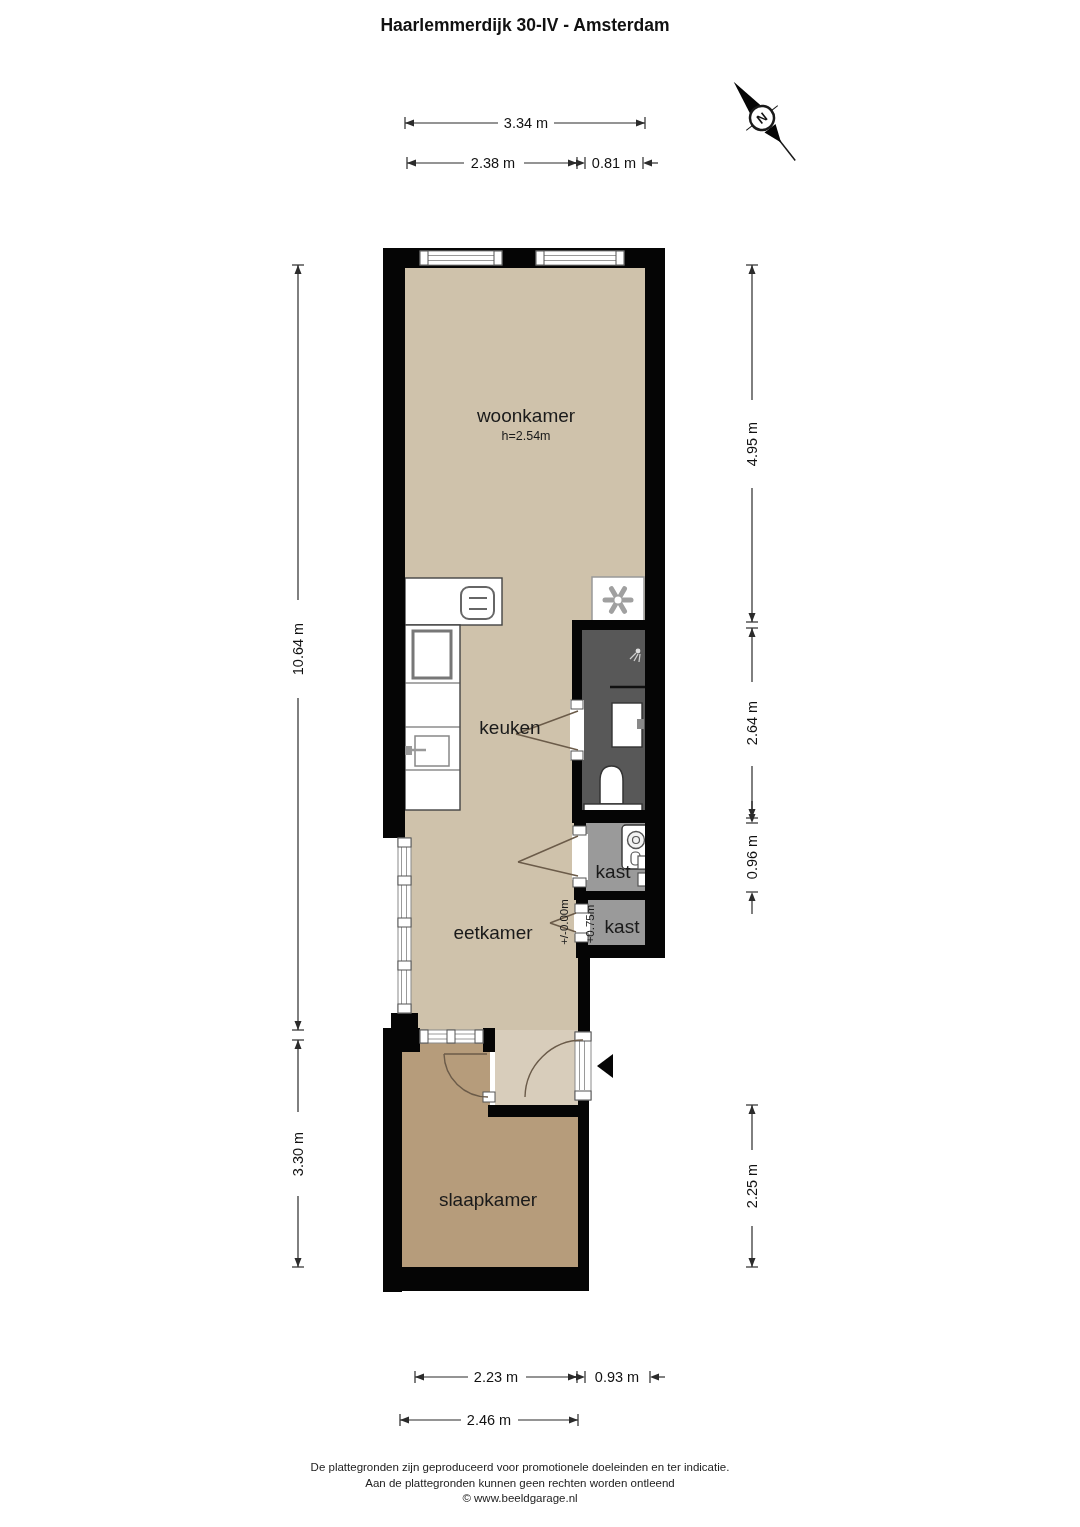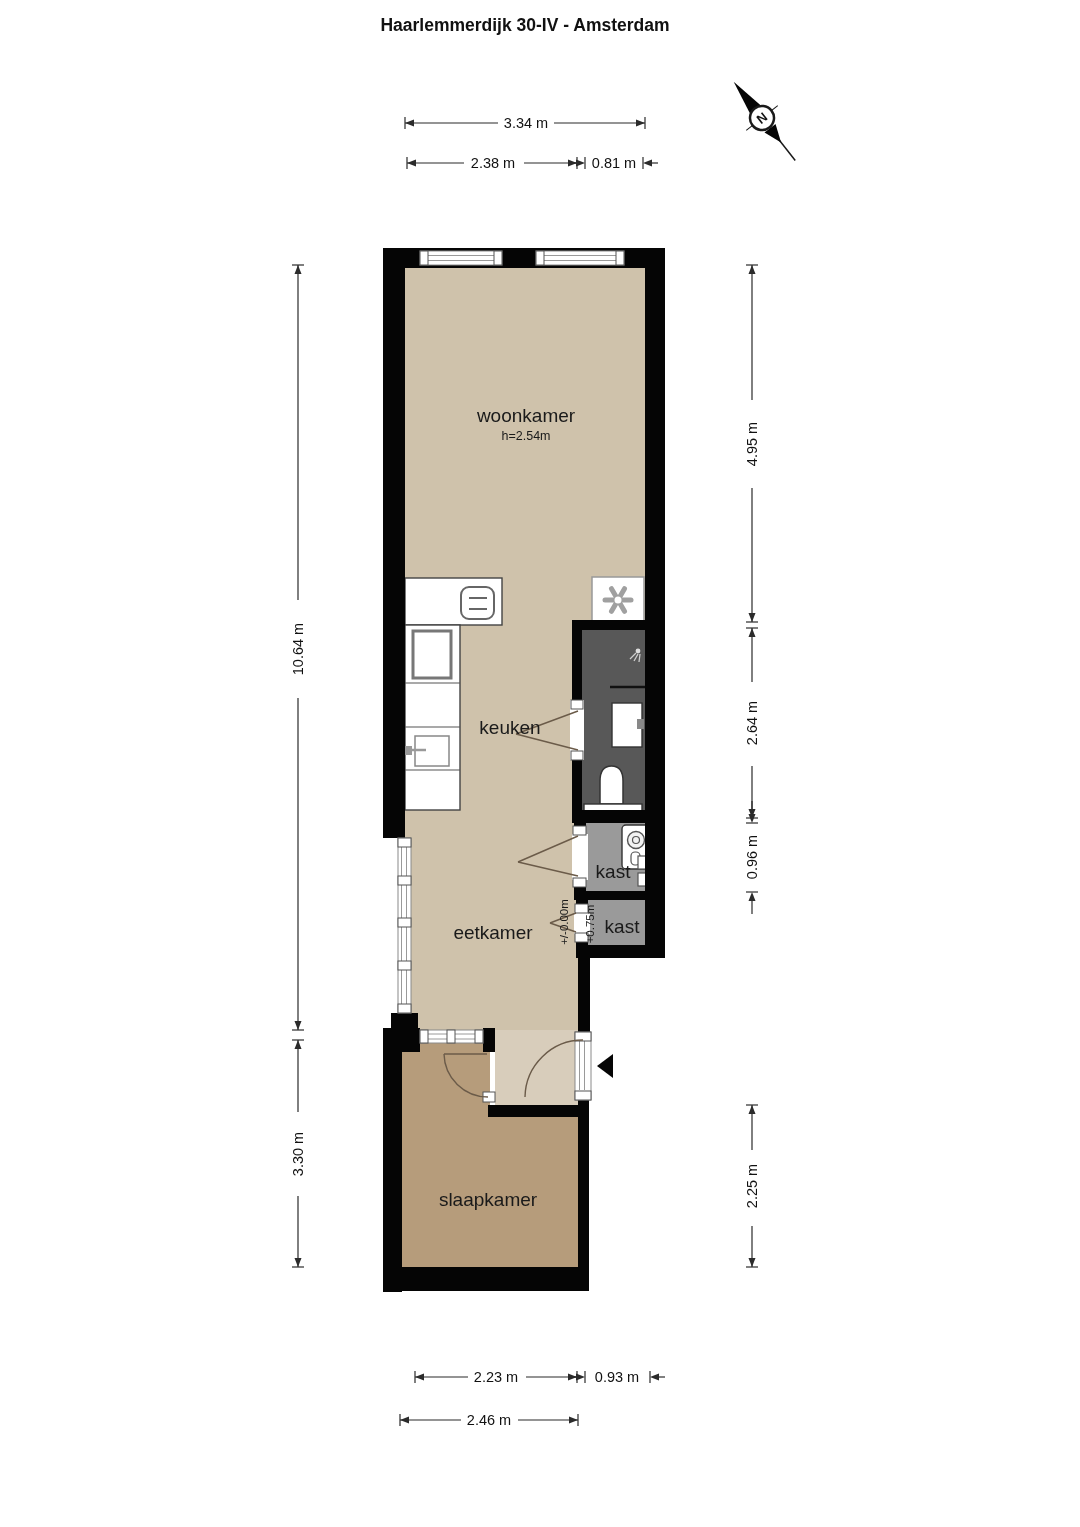--- a/index.html
+++ b/index.html
@@ -328,14 +328,19 @@
     <g transform="translate(762,118) rotate(-38)">
       <line x1="0" y1="13" x2="0" y2="54" stroke="#1a1a1a" stroke-width="1.5"></line>
       <line x1="-20" y1="0" x2="20" y2="0" stroke="#1a1a1a" stroke-width="1"></line>
       <polygon points="0,-46 9,1 -9,1" fill="#050505"></polygon>
       <polygon points="-7,13 7,13 0,31" fill="#050505"></polygon>
       <circle cx="0" cy="0" r="12" fill="#fff" stroke="#1a1a1a" stroke-width="2.5"></circle>
       <text x="0" y="4.5" text-anchor="middle" font-size="13" font-weight="bold" fill="#111">N</text>
     </g>
   </svg>
 
+  <div class="footer-block">
+    <div>De plattegronden zijn geproduceerd voor promotionele doeleinden en ter indicatie.</div>
+    <div>Aan de plattegronden kunnen geen rechten worden ontleend</div>
+    <div>© www.beeldgarage.nl</div>
+  </div>
 
 </div>
 
 </body></html>

